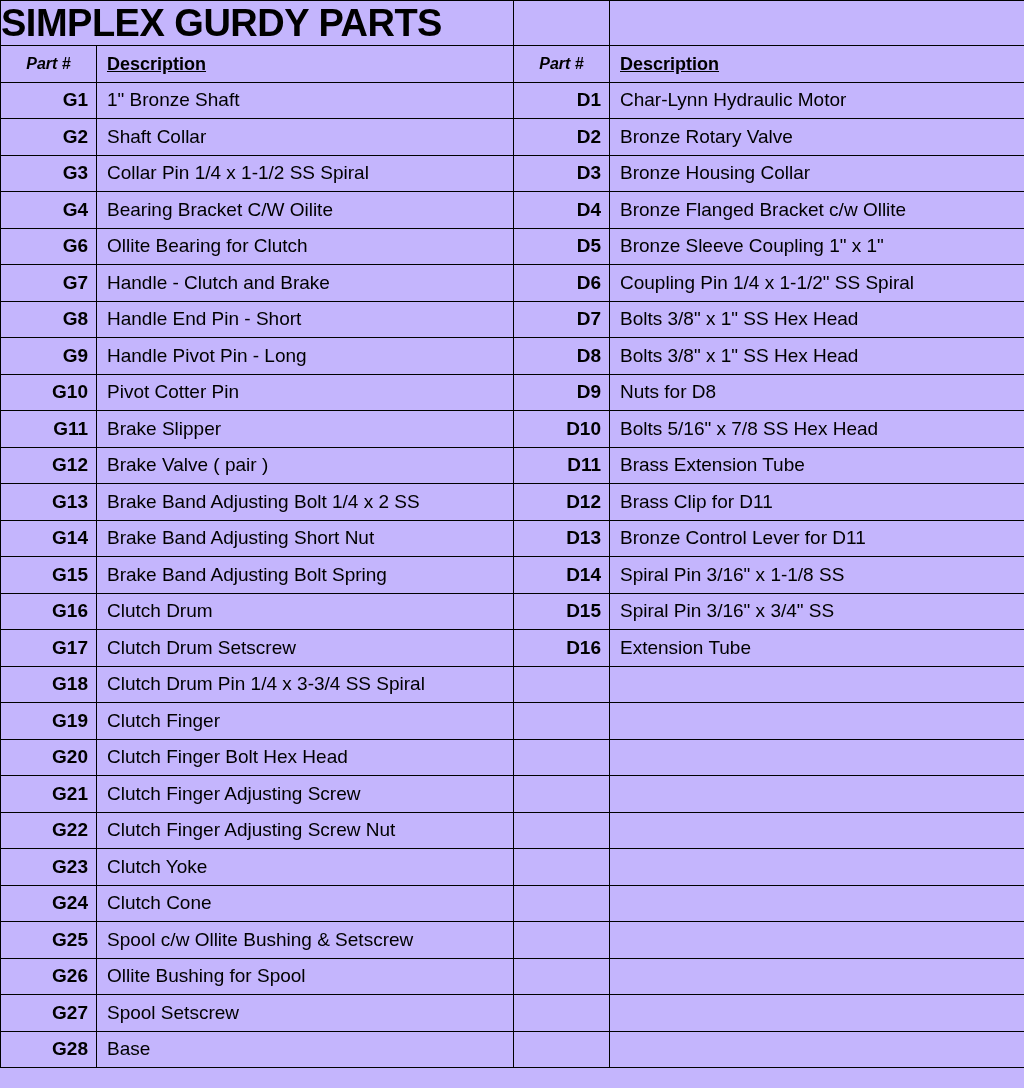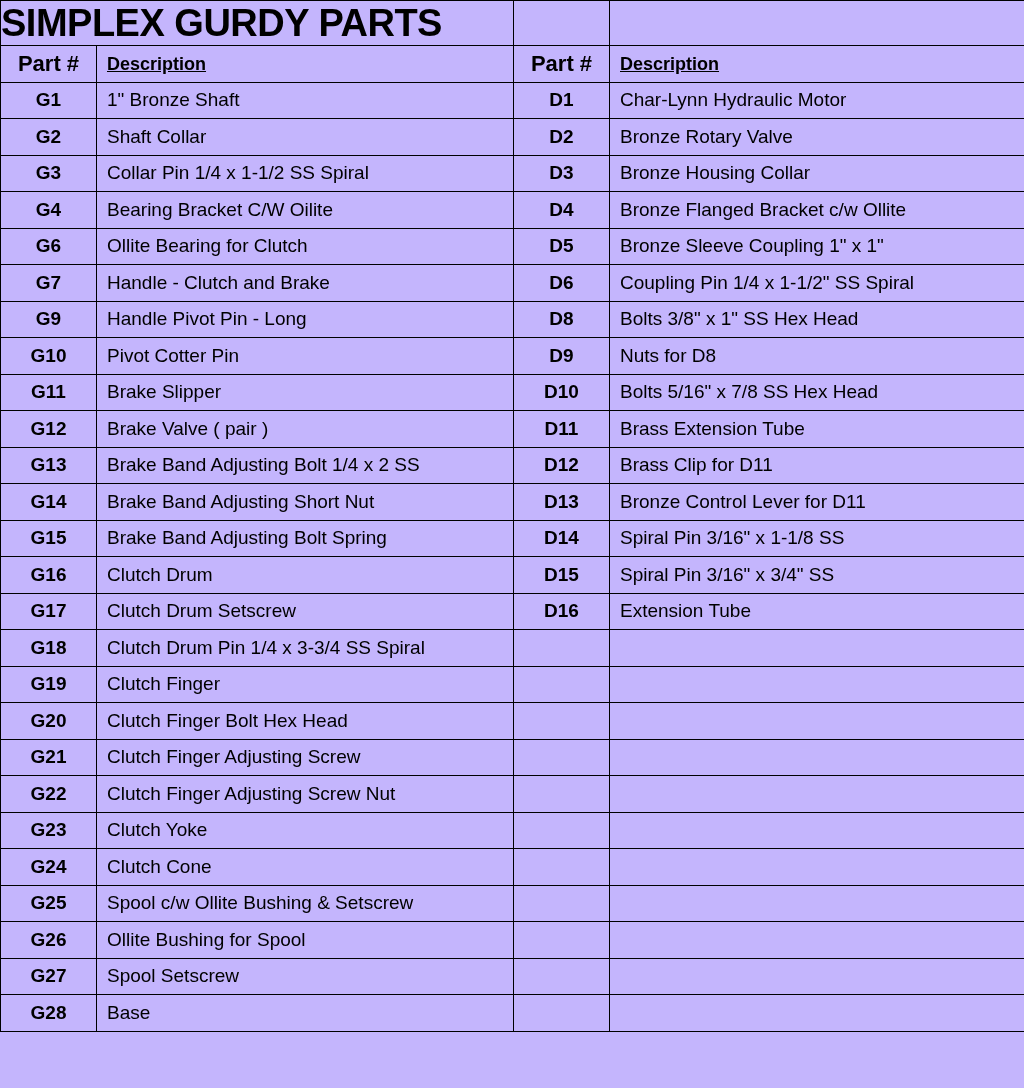--- a/index.html
+++ b/index.html
@@ -32,21 +32,21 @@
 
   table.parts td {
     border: 1px solid #000000;
     padding: 0;
     vertical-align: middle;
     height: 36.5px;
     box-sizing: border-box;
   }
   .cell-pad-num {
     padding: 0 8px;
-    text-align: center;
+    text-align: right;
     font-weight: bold;
     font-size: 19px;
     line-height: 22px;
   }
   .cell-pad-desc {
     padding: 0 10px 0 10px;
     text-align: left;
     font-size: 19px;
     line-height: 22px;
   }
@@ -60,24 +60,25 @@
     font-weight: bold;
     letter-spacing: -0.5px;
     line-height: 44px;
     white-space: nowrap;
   }
   
   .hdr-cell {
     height: 41px;
   }
   .hdr-num {
-    font-size: 22px;
+    font-size: 16px;
     font-weight: bold;
     text-align: center;
     line-height: 26px;
+    font-style: italic;
   }
   .hdr-desc {
     font-size: 18px;
     font-weight: bold;
     text-align: left;
     padding-left: 10px;
     line-height: 26px;
     text-decoration: underline;
   }
   .empty-cell { }
@@ -195,20 +196,34 @@
           </td>
         <td>
             <div class="cell-pad-num">D6</div>
           </td>
         <td>
             <div class="cell-pad-desc">Coupling Pin 1/4 x 1-1/2" SS Spiral</div>
           </td>
       </tr>
       <tr>
         <td>
+            <div class="cell-pad-num">G8</div>
+          </td>
+        <td>
+            <div class="cell-pad-desc">Handle End Pin - Short</div>
+          </td>
+        <td>
+            <div class="cell-pad-num">D7</div>
+          </td>
+        <td>
+            <div class="cell-pad-desc">Bolts 3/8" x 1" SS Hex Head</div>
+          </td>
+      </tr>
+      <tr>
+        <td>
             <div class="cell-pad-num">G9</div>
           </td>
         <td>
             <div class="cell-pad-desc">Handle Pivot Pin - Long</div>
           </td>
         <td>
             <div class="cell-pad-num">D8</div>
           </td>
         <td>
             <div class="cell-pad-desc">Bolts 3/8" x 1" SS Hex Head</div>

